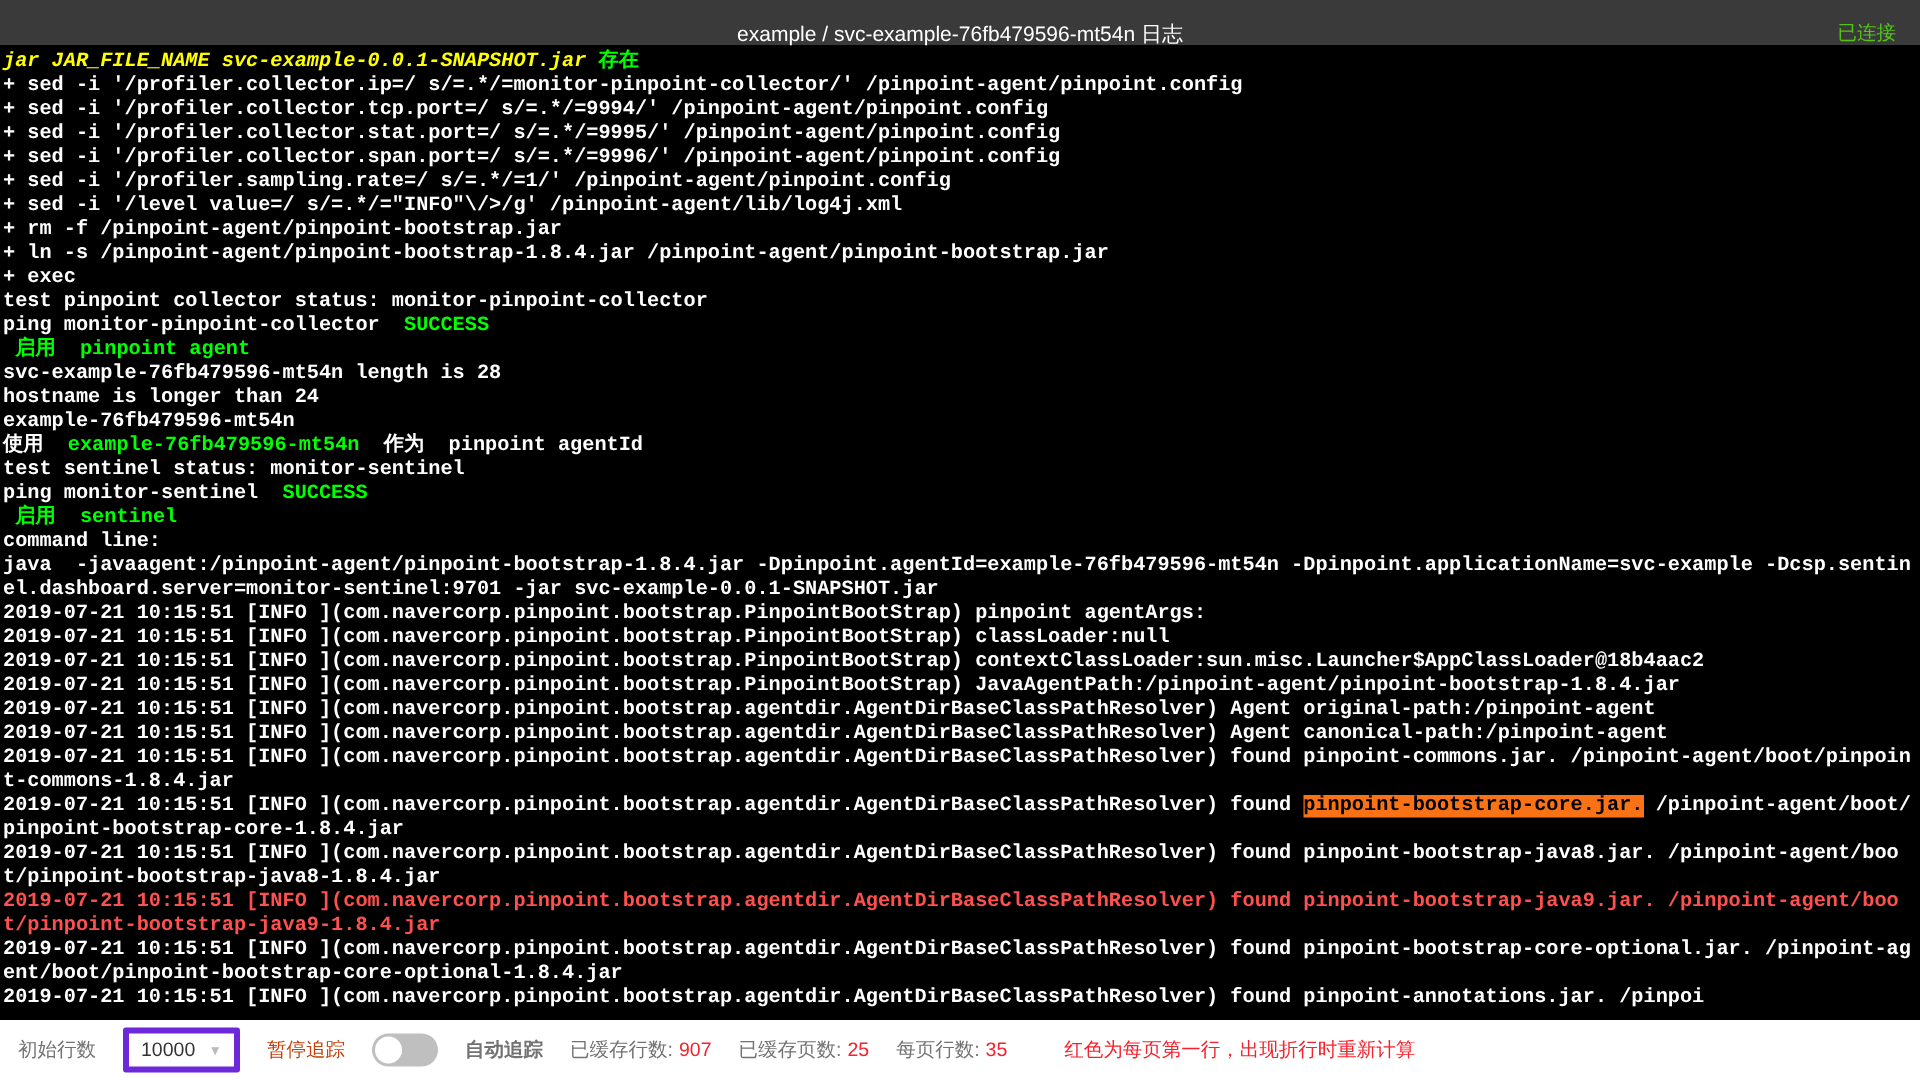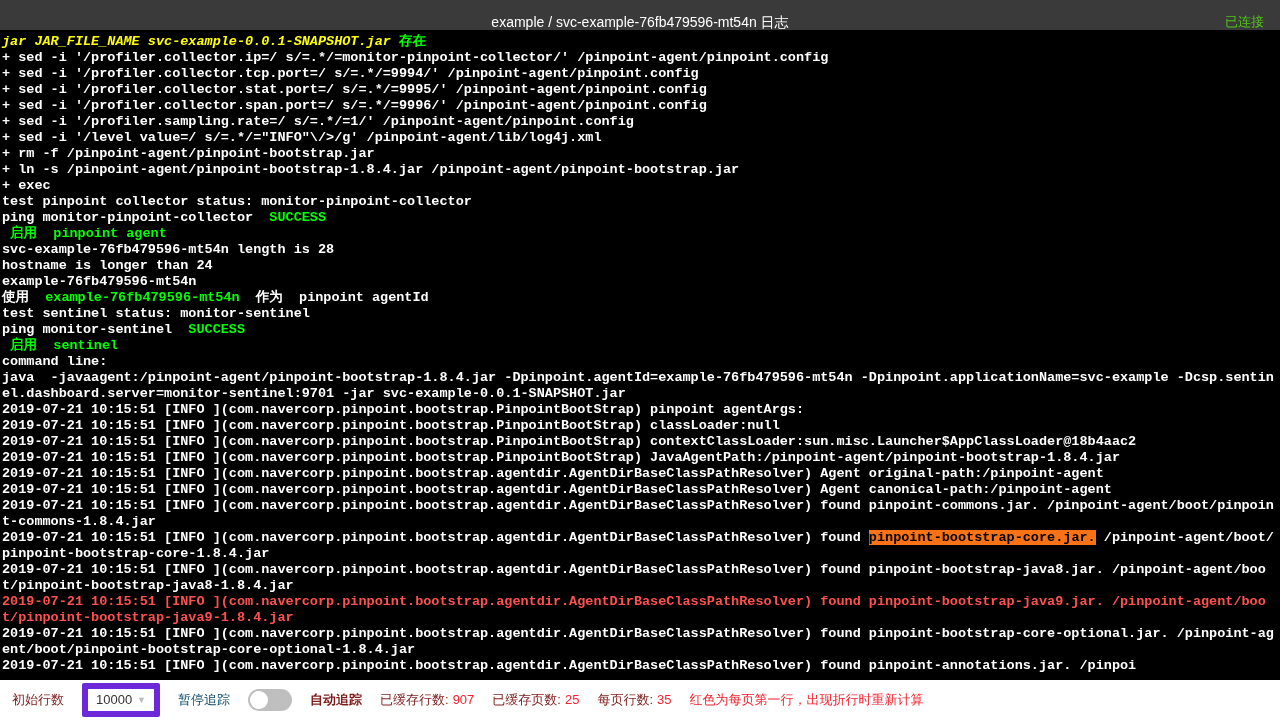--- a/index.html
+++ b/index.html
@@ -49,24 +49,24 @@
   height: 40px;
   display: flex;
   align-items: center;
   padding: 0 12px;
   font-family: -apple-system, sans-serif;
   font-size: 13px;
   color: #333;
   gap: 18px;
   font-weight: normal;
 }
-.footer .label { color: #7f1d1d; }
+.footer .label { color: #737373; }
 .footer .red-text { color: #f5222d; }
 .input-box {
-  border: 6px solid #6d28d9;
+  border: 4px solid #6d28d9;
   border-radius: 2px;
   padding: 3px 8px;
   width: 78px;
   display: flex;
   align-items: center;
   justify-content: space-between;
   font-size: 13px;
 }
 .input-box .caret {
   font-size: 9px;
@@ -82,21 +82,21 @@
 .switch::after {
   content: "";
   position: absolute;
   width: 18px;
   height: 18px;
   background: #fff;
   border-radius: 50%;
   top: 2px;
   left: 2px;
 }
-.link { color: #0c4a6e; text-align: center; }
+.link { color: #c2410c; text-align: center; }
 .stat { display: flex; gap: 4px; }
 </style>
 </head>
 <body>
 
 <div class="header">
   <span>example / svc-example-76fb479596-mt54n 日志</span>
   <span class="status">已连接</span>
 </div>
 
@@ -149,14 +149,14 @@
     <span class="red-text">907</span>
   </div>
   <div class="stat">
     <span class="label">已缓存页数:</span>
     <span class="red-text">25</span>
   </div>
   <div class="stat">
     <span class="label">每页行数:</span>
     <span class="red-text">35</span>
   </div>
-  <span class="red-text" style="">红色为每页第一行，出现折行时重新计算</span>
+  <span class="red-text" style="margin-left:20px">红色为每页第一行，出现折行时重新计算</span>
 </div>
 
 </body></html>

